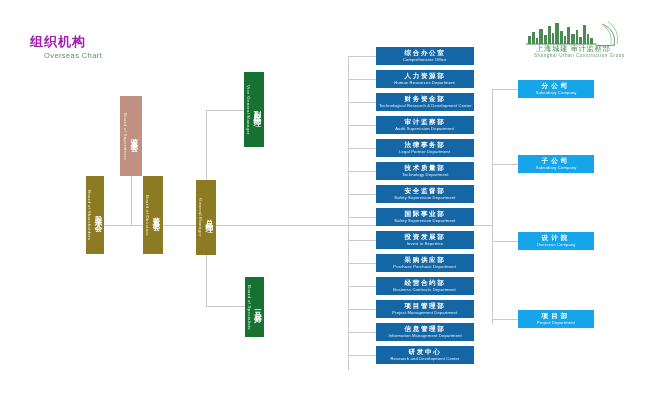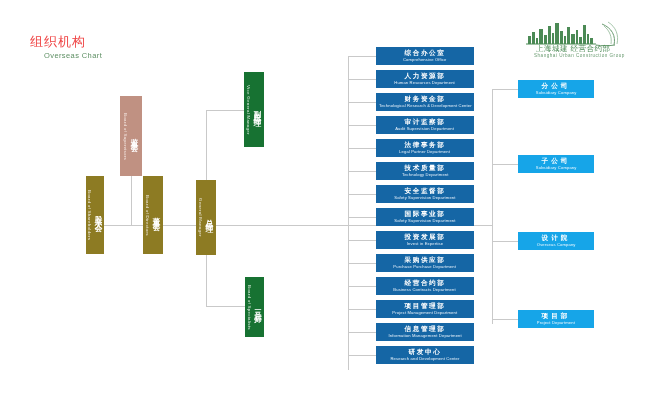--- a/index.html
+++ b/index.html
@@ -6,21 +6,21 @@
   body{
     width:650px;height:406px;
     background:#ffffff;
     font-family:"Liberation Sans","DejaVu Sans",sans-serif;
     overflow:hidden;position:relative;
   }
   #canvas{position:absolute;left:0;top:0;width:650px;height:406px;}
 
   
   .title-block{position:absolute;left:30px;top:34px;}
-  .title-cn{font-size:13px;color:#ef4444;letter-spacing:1px;line-height:15px;font-weight:normal;}
+  .title-cn{font-size:13px;color:#a21caf;letter-spacing:1px;line-height:15px;font-weight:bold;}
   .title-en{font-size:7.5px;color:#5d8f63;letter-spacing:.4px;margin-left:14px;margin-top:2px;}
 
   
   .logo{position:absolute;left:520px;top:18px;width:120px;height:44px;}
   .logo svg{display:block;}
   .logo-cn{position:absolute;left:16px;top:26px;font-size:7.5px;color:#4b8a55;letter-spacing:.5px;white-space:nowrap;}
   .logo-en{position:absolute;left:14px;top:35px;font-size:4.6px;color:#6a9b71;letter-spacing:.5px;white-space:nowrap;}
 
   
   .node{position:absolute;box-sizing:border-box;display:flex;
@@ -90,21 +90,21 @@
         <rect x="63" y="7" width="3" height="19"></rect>
         <rect x="67" y="16" width="2" height="10"></rect>
         <rect x="70" y="20" width="3" height="6"></rect>
         <rect x="6" y="25.5" width="70" height="1"></rect>
       </g>
       <path d="M82 6 C92 10 96 18 94 27" stroke="#6a9b71" stroke-width="1" fill="none"></path>
       <path d="M84 8 C90 13 92 19 91 26" stroke="#8fb795" stroke-width=".8" fill="none"></path>
       <path d="M88 4 C96 9 99 17 97 26" stroke="#8fb795" stroke-width=".8" fill="none"></path>
       <path d="M76 27 C82 28 88 28 95 27" stroke="#6a9b71" stroke-width="1" fill="none"></path>
     </svg>
-    <div class="logo-cn">上海城建 经营合约部</div>
+    <div class="logo-cn">上海城建 审计监察部</div>
     <div class="logo-en">Shanghai Urban Construction Group</div>
   </div>
 
   <div class="ln lnv" style="left:131px;top:176px;height:50px;"></div>
 
   <div class="ln lnh" style="left:103px;top:225px;width:245px;"></div>
 
   <div class="ln lnv" style="left:206px;top:110px;height:116px;"></div>
 
   <div class="ln lnh" style="left:206px;top:110px;width:40px;"></div>

